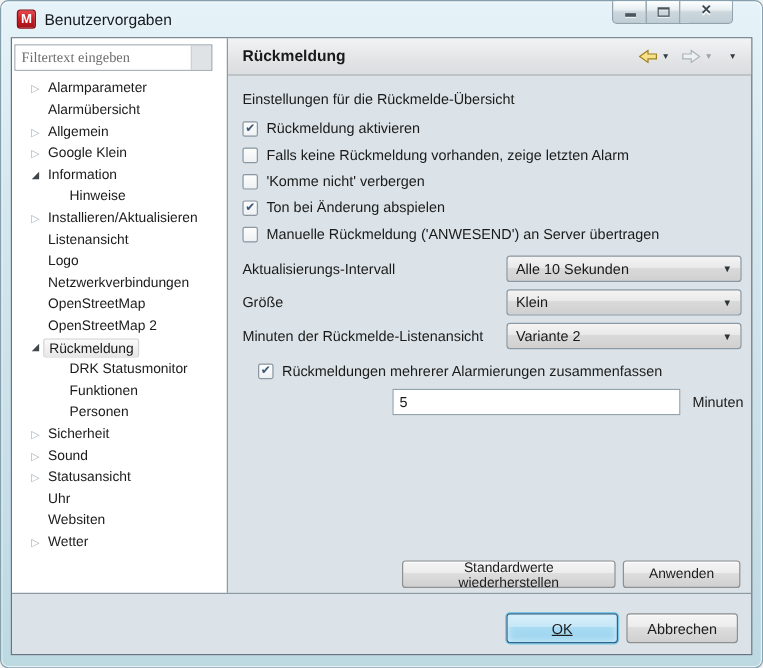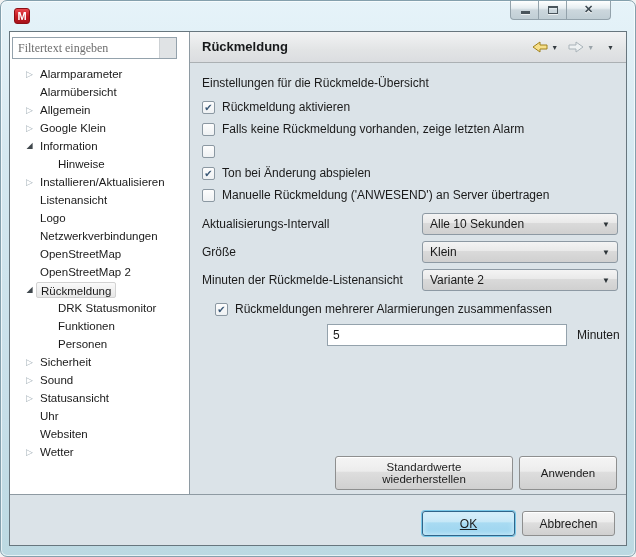--- a/index.html
+++ b/index.html
@@ -99,21 +99,21 @@
   .field-row { position:relative; height:22px; margin-top:8px; }
   .field-label { position:absolute; left:0; top:4px; white-space:nowrap; }
   .field-input {
     position:absolute; left:112px; top:0; width:240px; height:22px;
     border:1px solid #94a2ac; background:#fff; padding:0 5px;
     font-family:"Liberation Sans",sans-serif; font-size:12px; color:#1a1a1a; outline:none;
   }
   .field-suffix { position:absolute; left:362px; top:4px; }
   .page-buttons { position:absolute; right:9px; bottom:4px; display:flex; gap:6px; }
   .btn {
-    height:34px; border:1px solid #8e8f8f; border-radius:3px;
+    height:23px; border:1px solid #8e8f8f; border-radius:3px;
     background:linear-gradient(#f5f5f5,#ececec 45%,#dedede 46%,#d0d0d0);
     font-family:"Liberation Sans",sans-serif; font-size:11.5px; color:#1c1c1c;
     padding:0 10px; cursor:default; box-shadow:inset 0 1px 0 #fff;
   }
   .btn.restore { width:178px; }
   .btn.apply { width:98px; }
   
   .footer { position:absolute; left:0; right:0; top:463px; bottom:0; display:flex; justify-content:flex-end; gap:7px; padding:16px 11px 0 0; }
   .btn.footer-btn { width:93px; height:25px; font-size:12px; }
   .btn.default {
@@ -122,20 +122,21 @@
     box-shadow:0 0 0 1px #79c8e8, inset 0 0 5px 1px #cdecf9;
     text-decoration:underline;
   }
 </style>
 </head>
 <body>
 
 <div class="window">
   <div class="titlebar">
     <div class="app-icon">M</div>
+    <div class="window-title">Benutzervorgaben</div>
     <div class="win-controls">
       <div class="ctrl min">
           <span class="glyph-min"></span>
         </div>
       <div class="ctrl">
           <span class="glyph-max"></span>
         </div>
       <div class="ctrl close">✕</div>
     </div>
   </div>
@@ -269,20 +270,21 @@
         <div class="check-row">
               <span class="cb">✔</span>
               <span class="clabel">Rückmeldung aktivieren</span>
             </div>
             <div class="check-row">
               <span class="cb"></span>
               <span class="clabel">Falls keine Rückmeldung vorhanden, zeige letzten Alarm</span>
             </div>
             <div class="check-row">
               <span class="cb"></span>
+              <span class="clabel">'Komme nicht' verbergen</span>
             </div>
             <div class="check-row">
               <span class="cb">✔</span>
               <span class="clabel">Ton bei Änderung abspielen</span>
             </div>
             <div class="check-row">
               <span class="cb"></span>
               <span class="clabel">Manuelle Rückmeldung ('ANWESEND') an Server übertragen</span>
             </div>
           </div>

